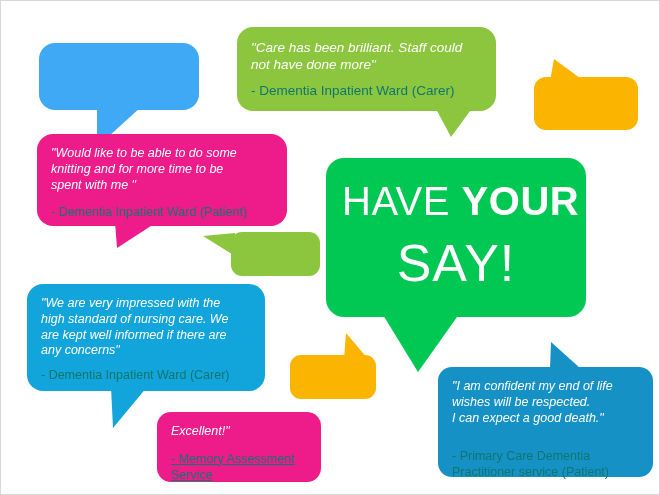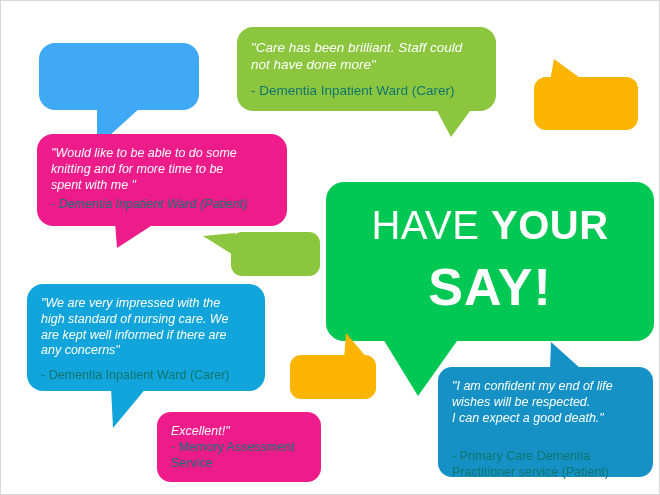--- a/index.html
+++ b/index.html
@@ -95,24 +95,24 @@
   
   #bubble-pink-quote { left: 36px; top: 133px; width: 250px; height: 92px; }
   #bubble-pink-quote .bubble-body { background: #ee1c8b; border-radius: 16px; }
   #bubble-pink-quote .tail {
     left: 78px; top: 88px;
     border-left: 2px solid transparent;
     border-right: 40px solid transparent;
     border-top: 26px solid #ee1c8b;
   }
   #bubble-pink-quote .quote-text { font-size: 12.5px; }
-  #bubble-pink-quote .attrib-text { font-size: 12.5px; margin-top: 4px; font-style: italic; }
-
-  
-  #bubble-main { left: 325px; top: 157px; width: 328px; height: 159px; margin-top: 24px; }
+  #bubble-pink-quote .attrib-text { font-size: 12.5px; margin-top: 12px; }
+
+  
+  #bubble-main { left: 325px; top: 157px; width: 260px; height: 159px; }
   #bubble-main .bubble-body { background: #00c853; border-radius: 18px; }
   #bubble-main .tail {
     left: 54px; top: 152px;
     border-left: 38px solid transparent;
     border-right: 44px solid transparent;
     border-top: 62px solid #00c853;
   }
   #bubble-main .content {
     display: flex;
     flex-direction: column;
@@ -124,21 +124,21 @@
     font-size: 40px;
     letter-spacing: 0.5px;
     line-height: 1.05;
     text-align: center;
   }
   .headline-1 .light { font-weight: 400; }
   .headline-1 .bold  { font-weight: 700; }
   .headline-2 {
     color: #ffffff;
     font-size: 52px;
-    font-weight: 700;
+    font-weight: 400;
     letter-spacing: 1px;
     line-height: 1.05;
     text-align: center;
     margin-top: 14px;
   }
 
   
   #bubble-green-small { left: 230px; top: 231px; width: 89px; height: 44px; }
   #bubble-green-small .bubble-body { background: #8cc63f; border-radius: 11px; }
   #bubble-green-small .tail {
@@ -179,21 +179,21 @@
     border-right: 30px solid transparent;
     border-bottom: 27px solid #1591c6;
   }
   #bubble-blue-quote-2 .quote-text { font-size: 12.5px; }
   #bubble-blue-quote-2 .attrib-text { font-size: 12.5px; margin-top: 23px; }
 
   
   #bubble-pink-small { left: 156px; top: 411px; width: 164px; height: 70px; }
   #bubble-pink-small .bubble-body { background: #ee1c8b; border-radius: 14px; }
   #bubble-pink-small .quote-text { font-size: 12.5px; }
-  #bubble-pink-small .attrib-text { font-size: 12.5px; margin-top: 0; }
+  #bubble-pink-small .attrib-text { font-size: 12.5px; margin-top: 12px; text-decoration: underline; }
 </style>
 </head>
 <body>
 
 <div class="canvas">
 
   <div class="bubble" id="bubble-blue-empty">
     <div class="tail"></div>
     <div class="bubble-body"></div>
   </div>

